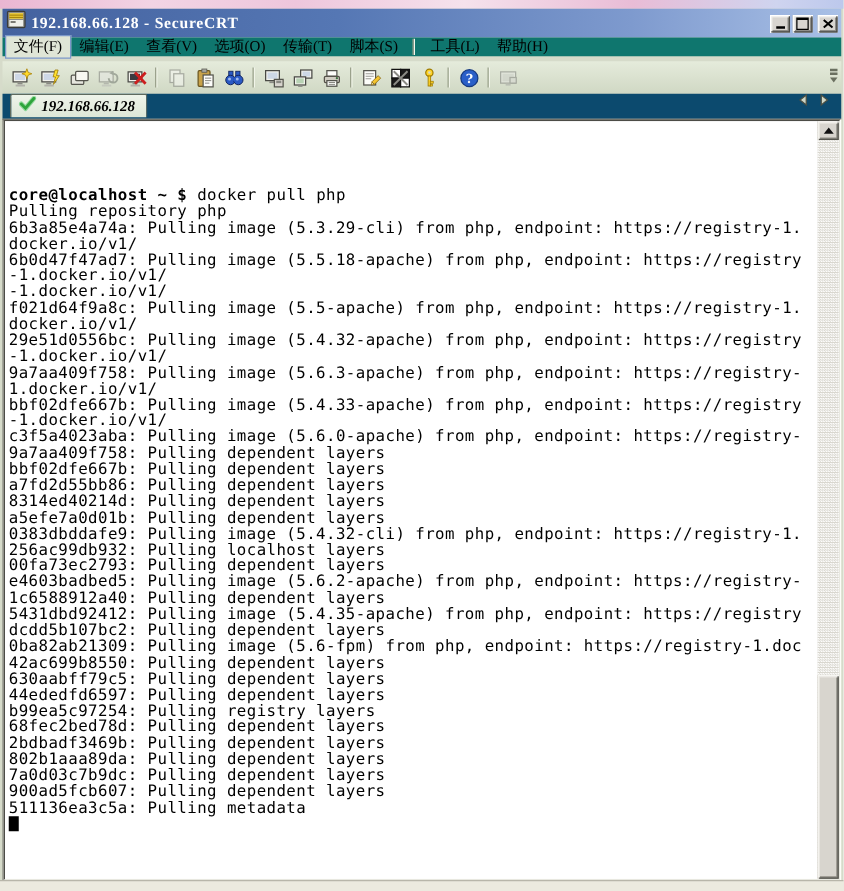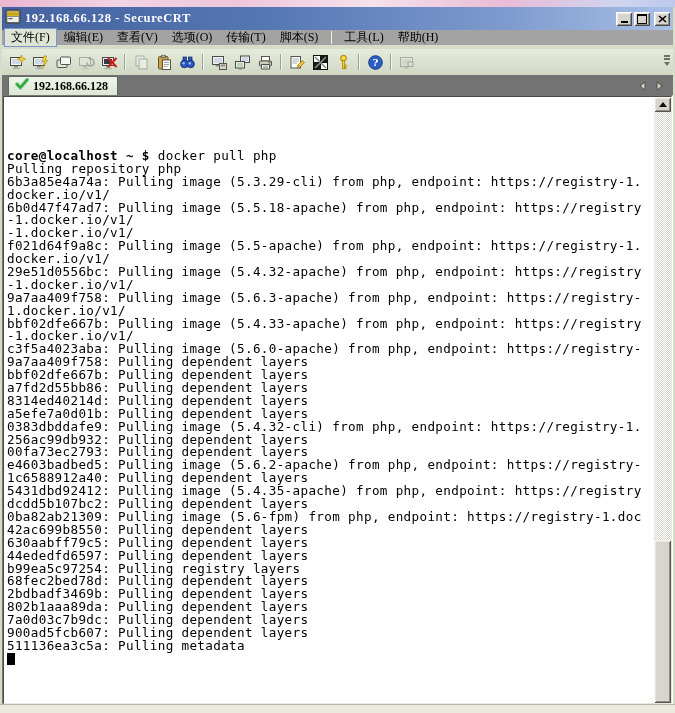--- a/index.html
+++ b/index.html
@@ -12,37 +12,37 @@
   .titlebar{position:absolute;left:2px;right:2px;top:7px;height:23px;display:flex;align-items:center;gap:4px;
     padding:0 3px;background:linear-gradient(90deg,#44629f 0%,#5577b4 40%,#7e9ace 75%,#a9c0e6 100%);}
   .title-text{flex:1;color:#fff;font-weight:bold;font-size:12.5px;letter-spacing:.6px;white-space:nowrap;}
   .win-controls{display:flex;gap:2px;}
   .win-btn{width:16px;height:14px;background:#d8d5d0;display:flex;align-items:center;justify-content:center;
     box-shadow:inset 1px 1px 0 #fff, inset -1px -1px 0 #4a4a46, inset 2px 2px 0 #ecebe7, inset -2px -2px 0 #8e8d88;}
   .win-btn.close{margin-left:2px;}
   .g-min{width:7px;height:2px;background:#000;margin-top:7px;}
   .g-max{width:8px;height:7px;border:1px solid #000;border-top-width:2px;}
   
-  .menubar{position:absolute;left:2px;right:2px;top:30px;height:15px;background:#a3a3a3;
+  .menubar{position:absolute;left:2px;right:2px;top:30px;height:15px;background:#0f766e;
     display:flex;align-items:center;padding-left:2px;font-size:12px;color:#000;}
   .menu-item{padding:1px 7px;white-space:nowrap;}
   .menu-item.hl{border:1px solid #7b97c9;background:#dfe5d6;padding:0 6px;}
   .menu-sep{width:0;height:13px;border-left:1px solid #9aa08c;border-right:1px solid #f4f6ec;margin:0 5px;}
   
   .toolbar{position:absolute;left:2px;right:2px;top:49px;height:26px;
     background:linear-gradient(180deg,#e5ebdb,#d0d8c4);display:flex;align-items:center;padding-left:4px;gap:1px;}
   .tb{width:22px;height:21px;display:flex;align-items:center;justify-content:center;}
   .tb.dim svg{opacity:.45;filter:grayscale(.85);}
   .tb-sep{width:0;height:16px;border-left:1px solid #9ba28c;border-right:1px solid #f2f5ea;margin:0 3px;}
   .tb-overflow{margin-left:auto;margin-right:3px;display:flex;flex-direction:column;align-items:center;gap:2px;}
   .ovf-bar{width:6px;height:2px;background:#6a7060;box-shadow:0 -3px 0 #6a7060;}
   .ovf-tri{width:0;height:0;border-left:3px solid transparent;border-right:3px solid transparent;border-top:4px solid #6a7060;}
   
-  .tabbar{position:absolute;left:2px;right:2px;top:75px;height:20px;background:#737373;
-    display:flex;align-items:flex-end;padding-left:6px;}
+  .tabbar{position:absolute;left:2px;right:2px;top:75px;height:20px;background:#0c4a6e;
+    display:flex;align-items:flex-start;padding-left:6px;font-style:italic;}
   .tab{height:18px;display:flex;align-items:center;gap:4px;padding:0 9px 0 6px;
     background:linear-gradient(180deg,#eff4ea,#dde7d7);border:1px solid #5e6a5e;border-bottom:none;
     border-radius:2px 2px 0 0;font-size:12px;font-weight:bold;color:#000;}
   .tab-arrows{margin-left:auto;margin-right:10px;display:flex;gap:9px;align-items:center;padding-bottom:4px;}
   .tab-arrow{width:8px;height:10px;display:flex;align-items:center;justify-content:center;}
   
   .terminal-frame{position:absolute;left:2px;right:2px;top:95px;bottom:8px;
     border-top:1px solid #76766e;border-left:1px solid #76766e;border-bottom:1px solid #fdfdf8;border-right:1px solid #fdfdf8;text-decoration:underline;}
   .terminal-inner{position:absolute;inset:0;border:1px solid;border-color:#4c4c46 #e8e8e0 #e8e8e0 #4c4c46;
     display:flex;background:#fff;}
@@ -298,21 +298,21 @@
             <div class="term-line">1.docker.io/v1/</div>
             <div class="term-line">bbf02dfe667b: Pulling image (5.4.33-apache) from php, endpoint: https://registry</div>
             <div class="term-line">-1.docker.io/v1/</div>
             <div class="term-line">c3f5a4023aba: Pulling image (5.6.0-apache) from php, endpoint: https://registry-</div>
             <div class="term-line">9a7aa409f758: Pulling dependent layers</div>
             <div class="term-line">bbf02dfe667b: Pulling dependent layers</div>
             <div class="term-line">a7fd2d55bb86: Pulling dependent layers</div>
             <div class="term-line">8314ed40214d: Pulling dependent layers</div>
             <div class="term-line">a5efe7a0d01b: Pulling dependent layers</div>
             <div class="term-line">0383dbddafe9: Pulling image (5.4.32-cli) from php, endpoint: https://registry-1.</div>
-            <div class="term-line">256ac99db932: Pulling dependent layers</div>
+            <div class="term-line">256ac99db932: Pulling localhost layers</div>
             <div class="term-line">00fa73ec2793: Pulling dependent layers</div>
             <div class="term-line">e4603badbed5: Pulling image (5.6.2-apache) from php, endpoint: https://registry-</div>
             <div class="term-line">1c6588912a40: Pulling dependent layers</div>
             <div class="term-line">5431dbd92412: Pulling image (5.4.35-apache) from php, endpoint: https://registry</div>
             <div class="term-line">dcdd5b107bc2: Pulling dependent layers</div>
             <div class="term-line">0ba82ab21309: Pulling image (5.6-fpm) from php, endpoint: https://registry-1.doc</div>
             <div class="term-line">42ac699b8550: Pulling dependent layers</div>
             <div class="term-line">630aabff79c5: Pulling dependent layers</div>
             <div class="term-line">44ededfd6597: Pulling dependent layers</div>
             <div class="term-line">b99ea5c97254: Pulling registry layers</div>

